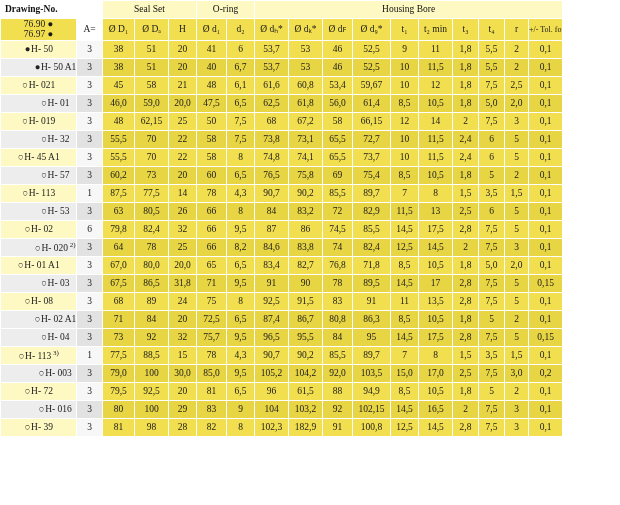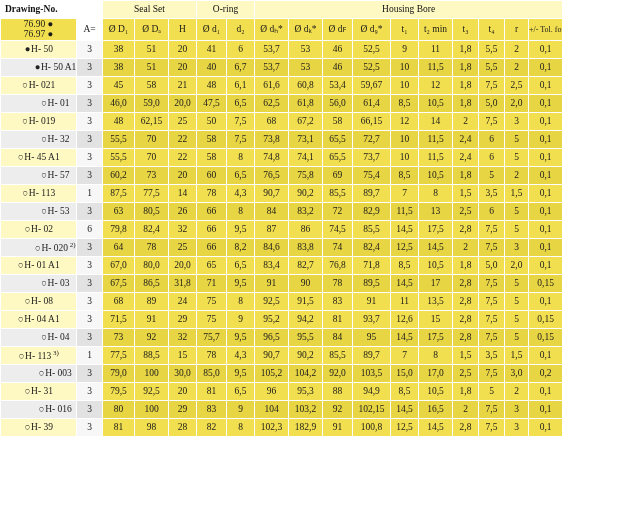--- a/index.html
+++ b/index.html
@@ -431,38 +431,38 @@
           <td class="yel">91,5</td>
           <td class="yel">83</td>
           <td class="yel">91</td>
           <td class="yel">11</td>
           <td class="yel">13,5</td>
           <td class="yel">2,8</td>
           <td class="yel">7,5</td>
           <td class="yel">5</td>
           <td class="yel">0,1</td>
         </tr>
-        <tr class="r-odd">
-          <td class="name nm"><span class="bullet">○</span><span>H- 04 A1</span></td>
-          <td class="">3</td>
-          <td class="yel">71,5</td>
-          <td class="yel">91</td>
-          <td class="yel">29</td>
-          <td class="yel">75</td>
-          <td class="yel">9</td>
-          <td class="yel">95,2</td>
-          <td class="yel">94,2</td>
-          <td class="yel">81</td>
-          <td class="yel">93,7</td>
-          <td class="yel">12,6</td>
-          <td class="yel">15</td>
-          <td class="yel">2,8</td>
-          <td class="yel">7,5</td>
-          <td class="yel">5</td>
-          <td class="yel">0,15</td>
+        <tr class="r-even">
+          <td class="name nm"><span class="bullet">○</span><span>H- 02 A1</span></td>
+          <td class="">3</td>
+          <td class="yel">71</td>
+          <td class="yel">84</td>
+          <td class="yel">20</td>
+          <td class="yel">72,5</td>
+          <td class="yel">6,5</td>
+          <td class="yel">87,4</td>
+          <td class="yel">86,7</td>
+          <td class="yel">80,8</td>
+          <td class="yel">86,3</td>
+          <td class="yel">8,5</td>
+          <td class="yel">10,5</td>
+          <td class="yel">1,8</td>
+          <td class="yel">5</td>
+          <td class="yel">2</td>
+          <td class="yel">0,1</td>
         </tr>
         <tr class="r-even">
           <td class="name nm"><span class="bullet">○</span><span>H- 04</span></td>
           <td class="">3</td>
           <td class="yel">73</td>
           <td class="yel">92</td>
           <td class="yel">32</td>
           <td class="yel">75,7</td>
           <td class="yel">9,5</td>
           <td class="yel">96,5</td>
@@ -508,29 +508,29 @@
           <td class="yel">92,0</td>
           <td class="yel">103,5</td>
           <td class="yel">15,0</td>
           <td class="yel">17,0</td>
           <td class="yel">2,5</td>
           <td class="yel">7,5</td>
           <td class="yel">3,0</td>
           <td class="yel">0,2</td>
         </tr>
         <tr class="r-odd">
-          <td class="name nm"><span class="bullet">○</span><span>H- 31</span></td>
+          <td class="name nm"><span class="bullet">○</span><span>H- 72</span></td>
           <td class="">3</td>
           <td class="yel">79,5</td>
           <td class="yel">92,5</td>
           <td class="yel">20</td>
           <td class="yel">81</td>
           <td class="yel">6,5</td>
           <td class="yel">96</td>
-          <td class="yel">95,3</td>
+          <td class="yel">61,5</td>
           <td class="yel">88</td>
           <td class="yel">94,9</td>
           <td class="yel">8,5</td>
           <td class="yel">10,5</td>
           <td class="yel">1,8</td>
           <td class="yel">5</td>
           <td class="yel">2</td>
           <td class="yel">0,1</td>
         </tr>
         <tr class="r-even">

